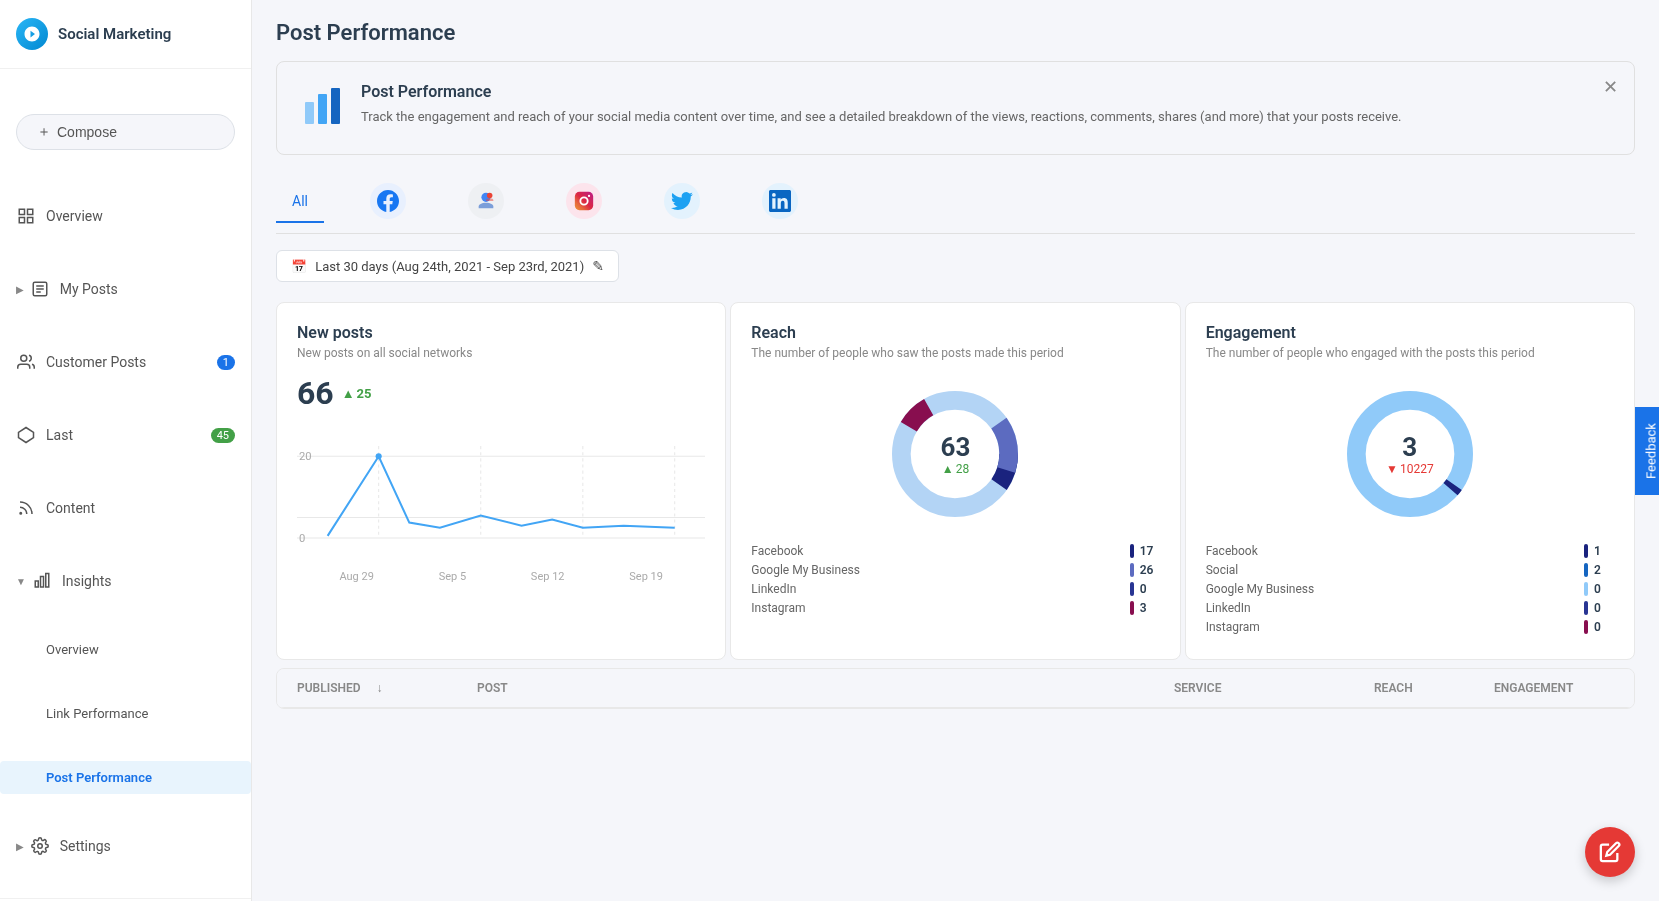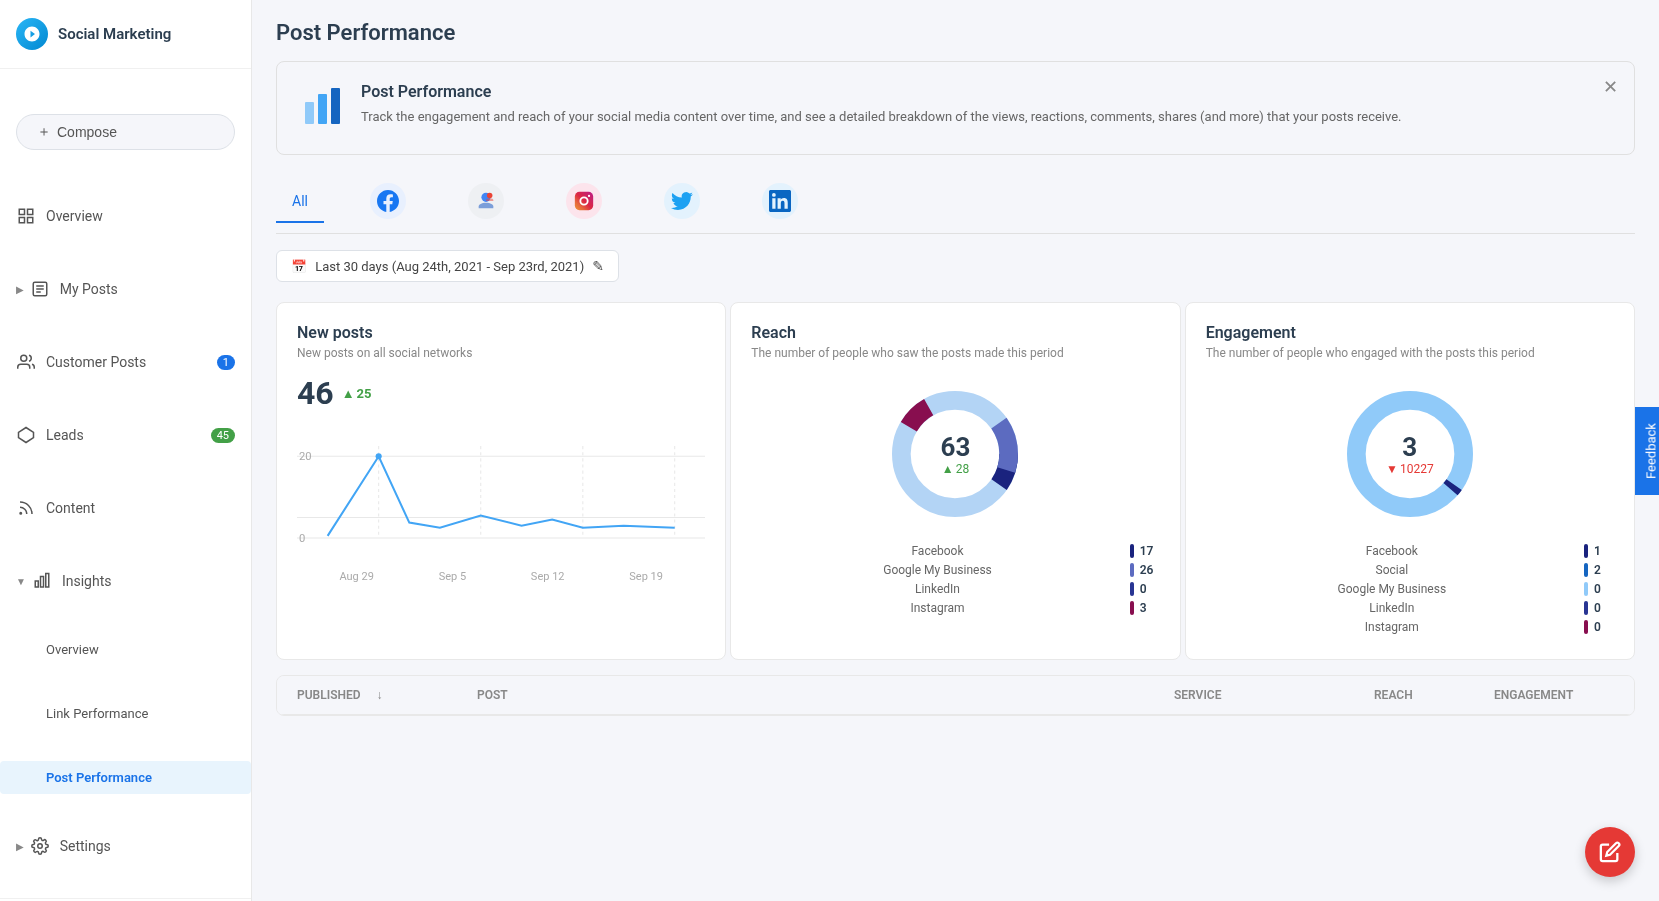--- a/index.html
+++ b/index.html
@@ -159,21 +159,21 @@
       color: #444;
       cursor: pointer;
       margin-bottom: 20px;
     }
 
     
     .stats-grid {
       display: grid;
       grid-template-columns: 1fr 1fr 1fr;
       gap: 4px;
-      margin-bottom: 15px;
+      margin-bottom: 8px;
     }
     .stat-card {
       background: #fff;
       border-radius: 8px;
       border: 1px solid #e8e8e8;
       padding: 20px;
     }
     .stat-card-title { font-size: 16px; font-weight: 600; color: #2c3e50; margin-bottom: 4px; }
     .stat-card-subtitle { font-size: 12px; color: #888; margin-bottom: 14px; }
 
@@ -201,21 +201,21 @@
       position: absolute;
       top: 50%; left: 50%;
       transform: translate(-50%, -50%);
       text-align: center;
     }
     .donut-center-num { font-size: 26px; font-weight: 700; color: #2c3e50; }
     .donut-center-change { font-size: 12px; display: flex; align-items: center; justify-content: center; gap: 2px; }
 
     .legend-table { width: 100%; margin-top: 10px; }
     .legend-row { display: flex; align-items: center; justify-content: flex-end; font-size: 12px; color: #666; margin-bottom: 5px; gap: 6px; }
-    .legend-label { flex: 1; text-align: center; }
+    .legend-label { flex: 1; text-align: left; }
     .legend-bar { width: 4px; height: 14px; border-radius: 2px; }
     .legend-val { width: 20px; text-align: left; font-weight: 600; color: #2c3e50; }
 
     
     .table-card {
       background: #fff;
       border-radius: 8px;
       border: 1px solid #e8e8e8;
       padding: 0;
       overflow: hidden;
@@ -322,21 +322,21 @@
     <span>Customer Posts</span>
     <span class="nav-badge">1</span>
   </div>
 
   <div class="nav-item">
     <span class="nav-icon">
       <svg width="18" height="18" viewBox="0 0 24 24" fill="none" stroke="#555" stroke-width="2">
           <polygon points="12 2 22 8.5 22 15.5 12 22 2 15.5 2 8.5"></polygon>
         </svg>
     </span>
-    <span>Leads</span>
+    <span>Last</span>
     <span class="nav-badge green">45</span>
   </div>
 
   <div class="nav-item">
     <span class="nav-icon">
       <svg width="18" height="18" viewBox="0 0 24 24" fill="none" stroke="#555" stroke-width="2">
           <path d="M4 11a9 9 0 0 1 9 9"></path>
           <path d="M4 4a16 16 0 0 1 16 16"></path>
           <circle cx="5" cy="19" r="1"></circle>
         </svg>
@@ -478,21 +478,21 @@
     <span style="font-size:14px;">✎</span>
   </div>
 
   
   <div class="stats-grid">
 
     <div class="stat-card">
       <div class="stat-card-title">New posts</div>
       <div class="stat-card-subtitle">New posts on all social networks</div>
       <div class="stat-number">
-        <span>46</span>
+        <span>66</span>
         <span class="stat-change up">
           ▲ <span>25</span>
         </span>
       </div>
       <div class="chart-area">
         <svg viewBox="0 0 400 130" xmlns="http://www.w3.org/2000/svg" style="width:100%;height:100%;">
 
           <line x1="0" y1="30" x2="400" y2="30" stroke="#e8e8e8" stroke-width="1"></line>
           <line x1="0" y1="90" x2="400" y2="90" stroke="#e8e8e8" stroke-width="1"></line>
           <line x1="0" y1="110" x2="400" y2="110" stroke="#e8e8e8" stroke-width="1"></line>

